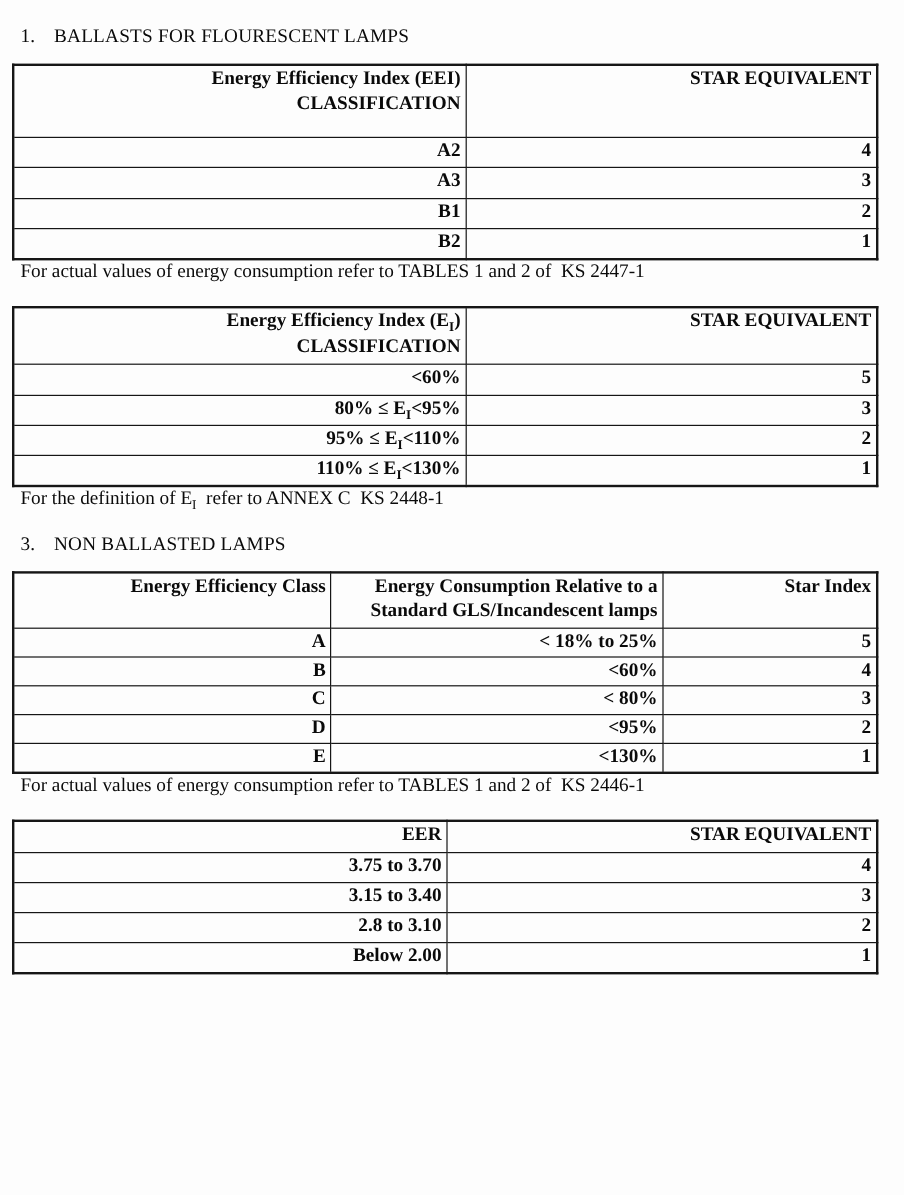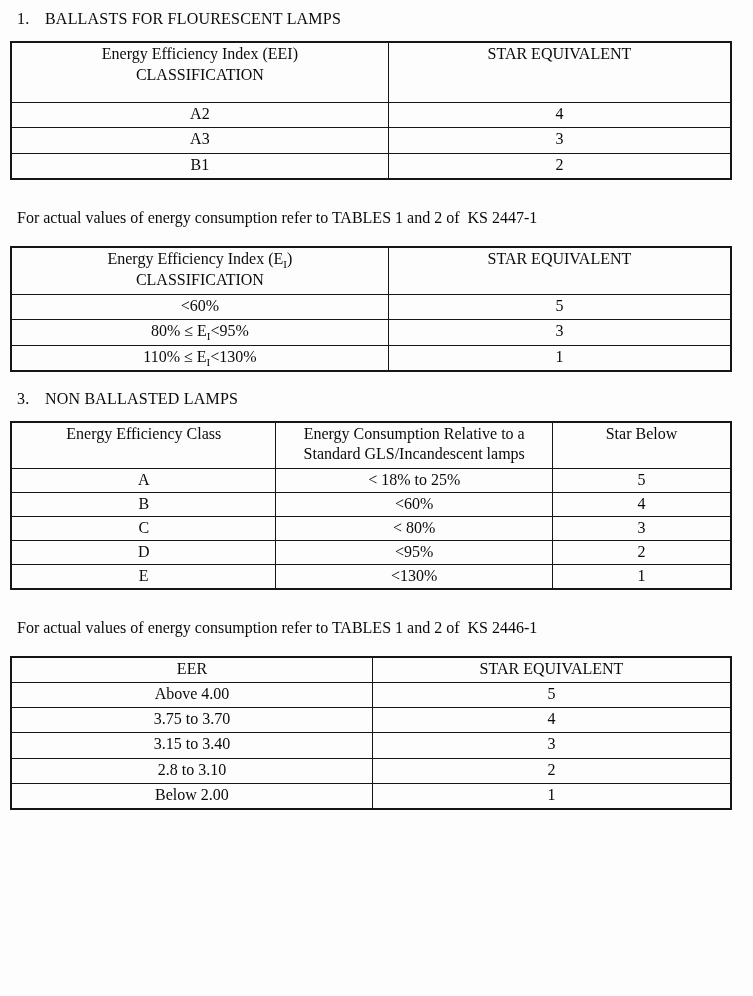--- a/index.html
+++ b/index.html
@@ -4,53 +4,53 @@
 <style>
   * { box-sizing: border-box; }
   html, body { margin: 0; padding: 0; }
   body {
     width: 753px; height: 996px;
     background: #fdfdfd;
     color: #0a0a0a;
     font-family: "Liberation Serif", serif;
     overflow: hidden;
   }
-  .page { width: 753px; height: 712px; padding: 6px 21px 8px 10px; }
+  .page { width: 753px; height: 712px; padding: 18px 21px 8px 10px; }
   .section { margin-top: 17px; }
   .section:first-child { margin-top: 3px; }
   .section-title {
     font-size: 16px;
     line-height: 19px;
     padding-left: 7px;
     letter-spacing: 0.2px;
   }
   .sec-num { display: inline-block; min-width: 28px; }
   table.doc {
     width: 100%;
     border-collapse: collapse;
     border: 2px solid #161616;
     margin-top: 13px;
     table-layout: fixed;
   }
   .doc th, .doc td {
     border: 1px solid #161616;
     font-size: 16px;
-    font-weight: normal;
-    text-align: center;
+    font-weight: bold;
+    text-align: right;
     vertical-align: top;
     line-height: 20px;
     padding: 1px 4px 2px 4px;
     overflow: hidden;
   }
   .doc thead th.pb-lg { padding-bottom: 17px; }
   .doc thead th.pb-sm { padding-bottom: 4px; }
   .line { display: block; }
   sub { font-size: 11px; line-height: 1; }
   .note {
-    margin-top: 28px;
+    margin-top: 0;
     padding-left: 7px;
     font-size: 16px;
     line-height: 20px;
     white-space: pre-wrap;
   }
 </style>
 </head>
 <body>
 
 <div class="page">
@@ -79,20 +79,24 @@
           <td>4</td>
         </tr>
         <tr>
           <td><span>A3</span><sub></sub><span></span></td>
           <td>3</td>
         </tr>
         <tr>
           <td><span>B1</span><sub></sub><span></span></td>
           <td>2</td>
         </tr>
+        <tr>
+          <td><span>B2</span><sub></sub><span></span></td>
+          <td>1</td>
+        </tr>
       </tbody>
     </table>
     <div class="note"><span>For actual values of energy consumption refer to TABLES 1 and 2 of  KS 2447-1</span><sub></sub><span></span></div>
   </div>
 
   <div class="section">
     <table class="doc">
       <colgroup>
           <col style="width:52.4%">
           <col style="width:47.6%">
@@ -109,42 +113,47 @@
       <tbody>
         <tr>
           <td><span>&lt;60%</span><sub></sub><span></span></td>
           <td>5</td>
         </tr>
         <tr>
           <td><span>80% ≤ E</span><sub>I</sub><span>&lt;95%</span></td>
           <td>3</td>
         </tr>
         <tr>
+          <td><span>95% ≤ E</span><sub>I</sub><span>&lt;110%</span></td>
+          <td>2</td>
+        </tr>
+        <tr>
           <td><span>110% ≤ E</span><sub>I</sub><span>&lt;130%</span></td>
           <td>1</td>
         </tr>
       </tbody>
     </table>
+    <div class="note"><span>For the definition of E</span><sub>I</sub><span>  refer to ANNEX C  KS 2448-1</span></div>
   </div>
 
   <div class="section">
     <div class="section-title">
       <span class="sec-num">3.</span><span>NON BALLASTED LAMPS</span>
     </div>
     <table class="doc">
       <colgroup>
           <col style="width:36.8%">
           <col style="width:38.4%">
           <col style="width:24.8%">
         </colgroup>
       <thead>
         <tr>
           <th class="pb-sm">Energy Efficiency Class</th>
           <th class="pb-sm">Energy Consumption Relative to a Standard GLS/Incandescent lamps</th>
-          <th class="pb-sm">Star Below</th>
+          <th class="pb-sm">Star Index</th>
         </tr>
       </thead>
       <tbody>
         <tr>
           <td>A</td>
           <td>&lt; 18% to 25%</td>
           <td>5</td>
         </tr>
         <tr>
           <td>B</td>
@@ -178,24 +187,20 @@
           <col style="width:49.8%">
         </colgroup>
       <thead>
         <tr>
           <th><span>EER</span><sub></sub><span></span></th>
           <th>STAR EQUIVALENT</th>
         </tr>
       </thead>
       <tbody>
         <tr>
-          <td><span>Above 4.00</span><sub></sub><span></span></td>
-          <td>5</td>
-        </tr>
-        <tr>
           <td><span>3.75 to 3.70</span><sub></sub><span></span></td>
           <td>4</td>
         </tr>
         <tr>
           <td><span>3.15 to 3.40</span><sub></sub><span></span></td>
           <td>3</td>
         </tr>
         <tr>
           <td><span>2.8 to 3.10</span><sub></sub><span></span></td>
           <td>2</td>

